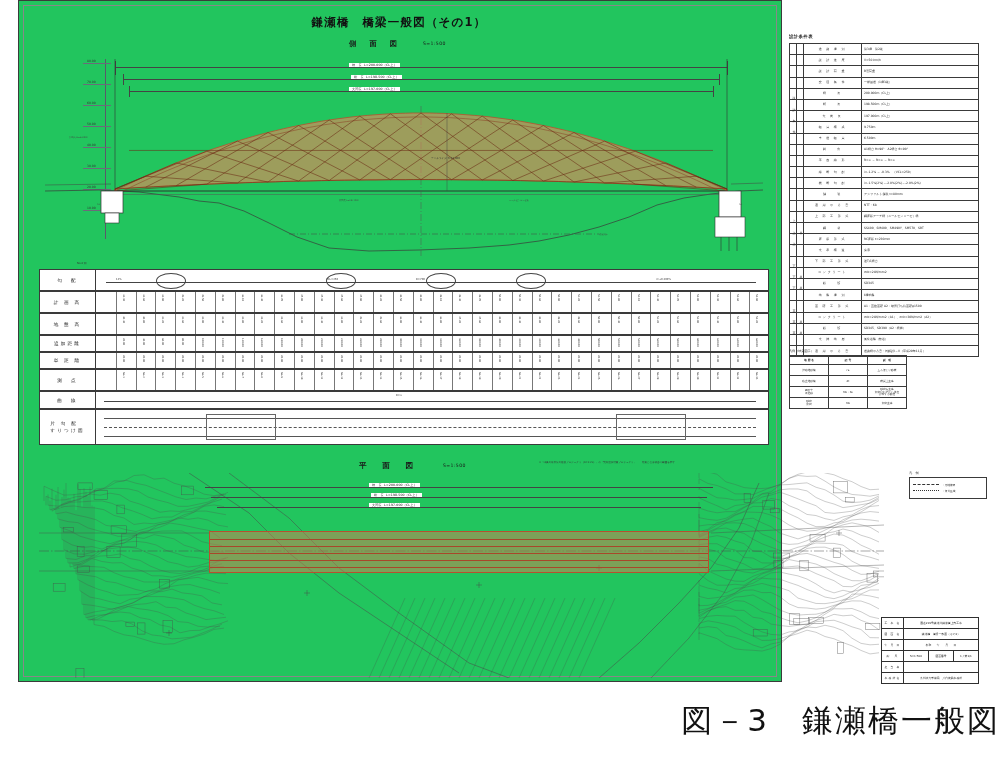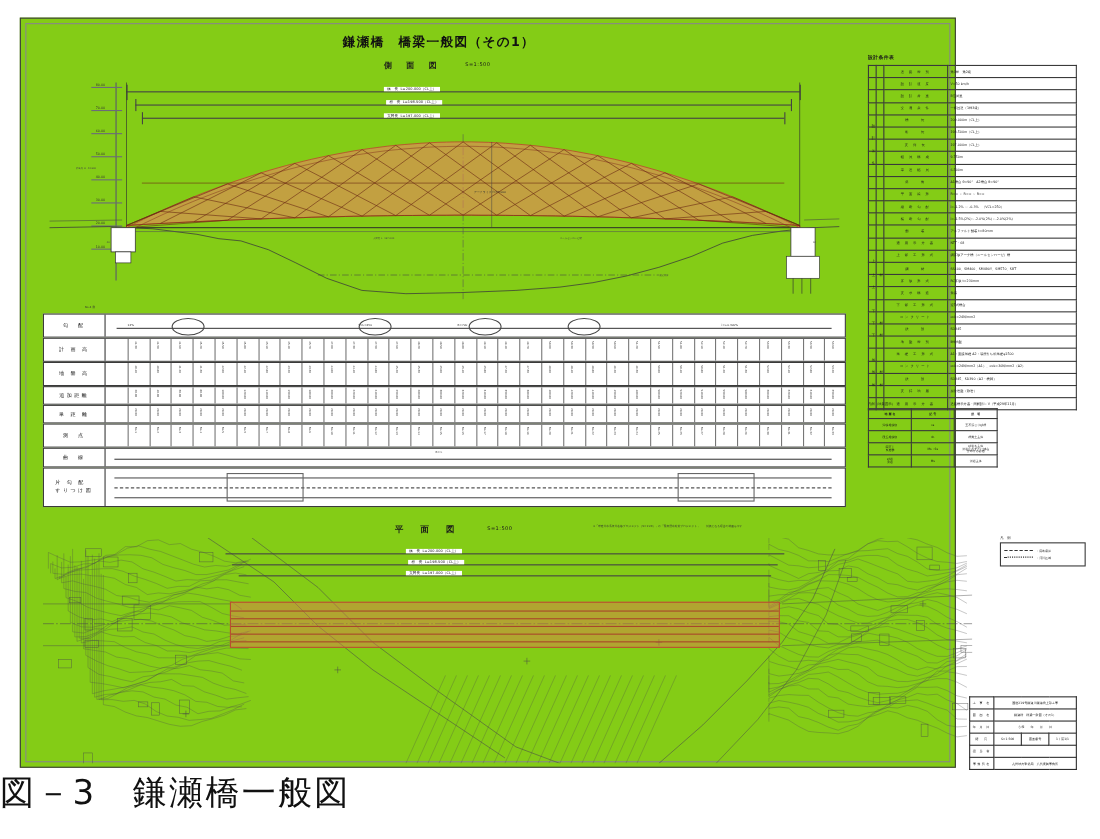--- a/index.html
+++ b/index.html
@@ -6,22 +6,22 @@
   html, body { margin:0; padding:0; }
   body {
     width:1000px; height:763px;
     background:#ffffff;
     font-family:"DejaVu Sans", sans-serif;
     color:#1a1a1a;
     overflow:hidden;
     position:relative;
   }
   .sheet {
-    position:absolute; left:18px; top:16px; width:851px; height:682px;
-    border:1.2px solid #3b3b3b; background:#84cc16;
+    position:absolute; left:18px; top:0; width:764px; height:682px;
+    border:1.2px solid #3b3b3b; background:#22c55e;
   }
   .inner-border { position:absolute; left:4px; top:4px; right:4px; bottom:4px; border:0.6px solid #888; }
 
   
   .t { position:absolute; white-space:nowrap; }
   .ctr { text-align:center; }
   .tiny2 { font-size:2.6px; color:#333; }
   .micro { font-size:2.2px; color:#444; }
 
   
@@ -105,21 +105,21 @@
   #title-block { position:absolute; left:862px; top:616px; width:98px; }
   table.tb { border-collapse:collapse; width:100%; table-layout:fixed; }
   table.tb td { border:0.5px solid #2f2f2f; font-size:2.8px; height:11px; padding:0 1px; text-align:center; line-height:1.05; }
   td.tbk { width:22px; letter-spacing:1.2px; }
 
   
   #plan-note { position:absolute; left:520px; top:460px; width:250px; font-size:2.5px; line-height:1.45; color:#333; }
 
   
   #caption {
-    position:absolute; left:0; top:700px; width:1000px; text-align:left;
+    position:absolute; left:0; top:700px; width:1000px; text-align:right;
     font-size:31px; letter-spacing:2px; color:#111; font-weight:400;
   }
 </style>
 </head>
 <body>
 
 <div class="sheet">
   <div class="inner-border"></div>
 
   <div id="sheet-title">鎌瀬橋　橋梁一般図（その1）</div>

